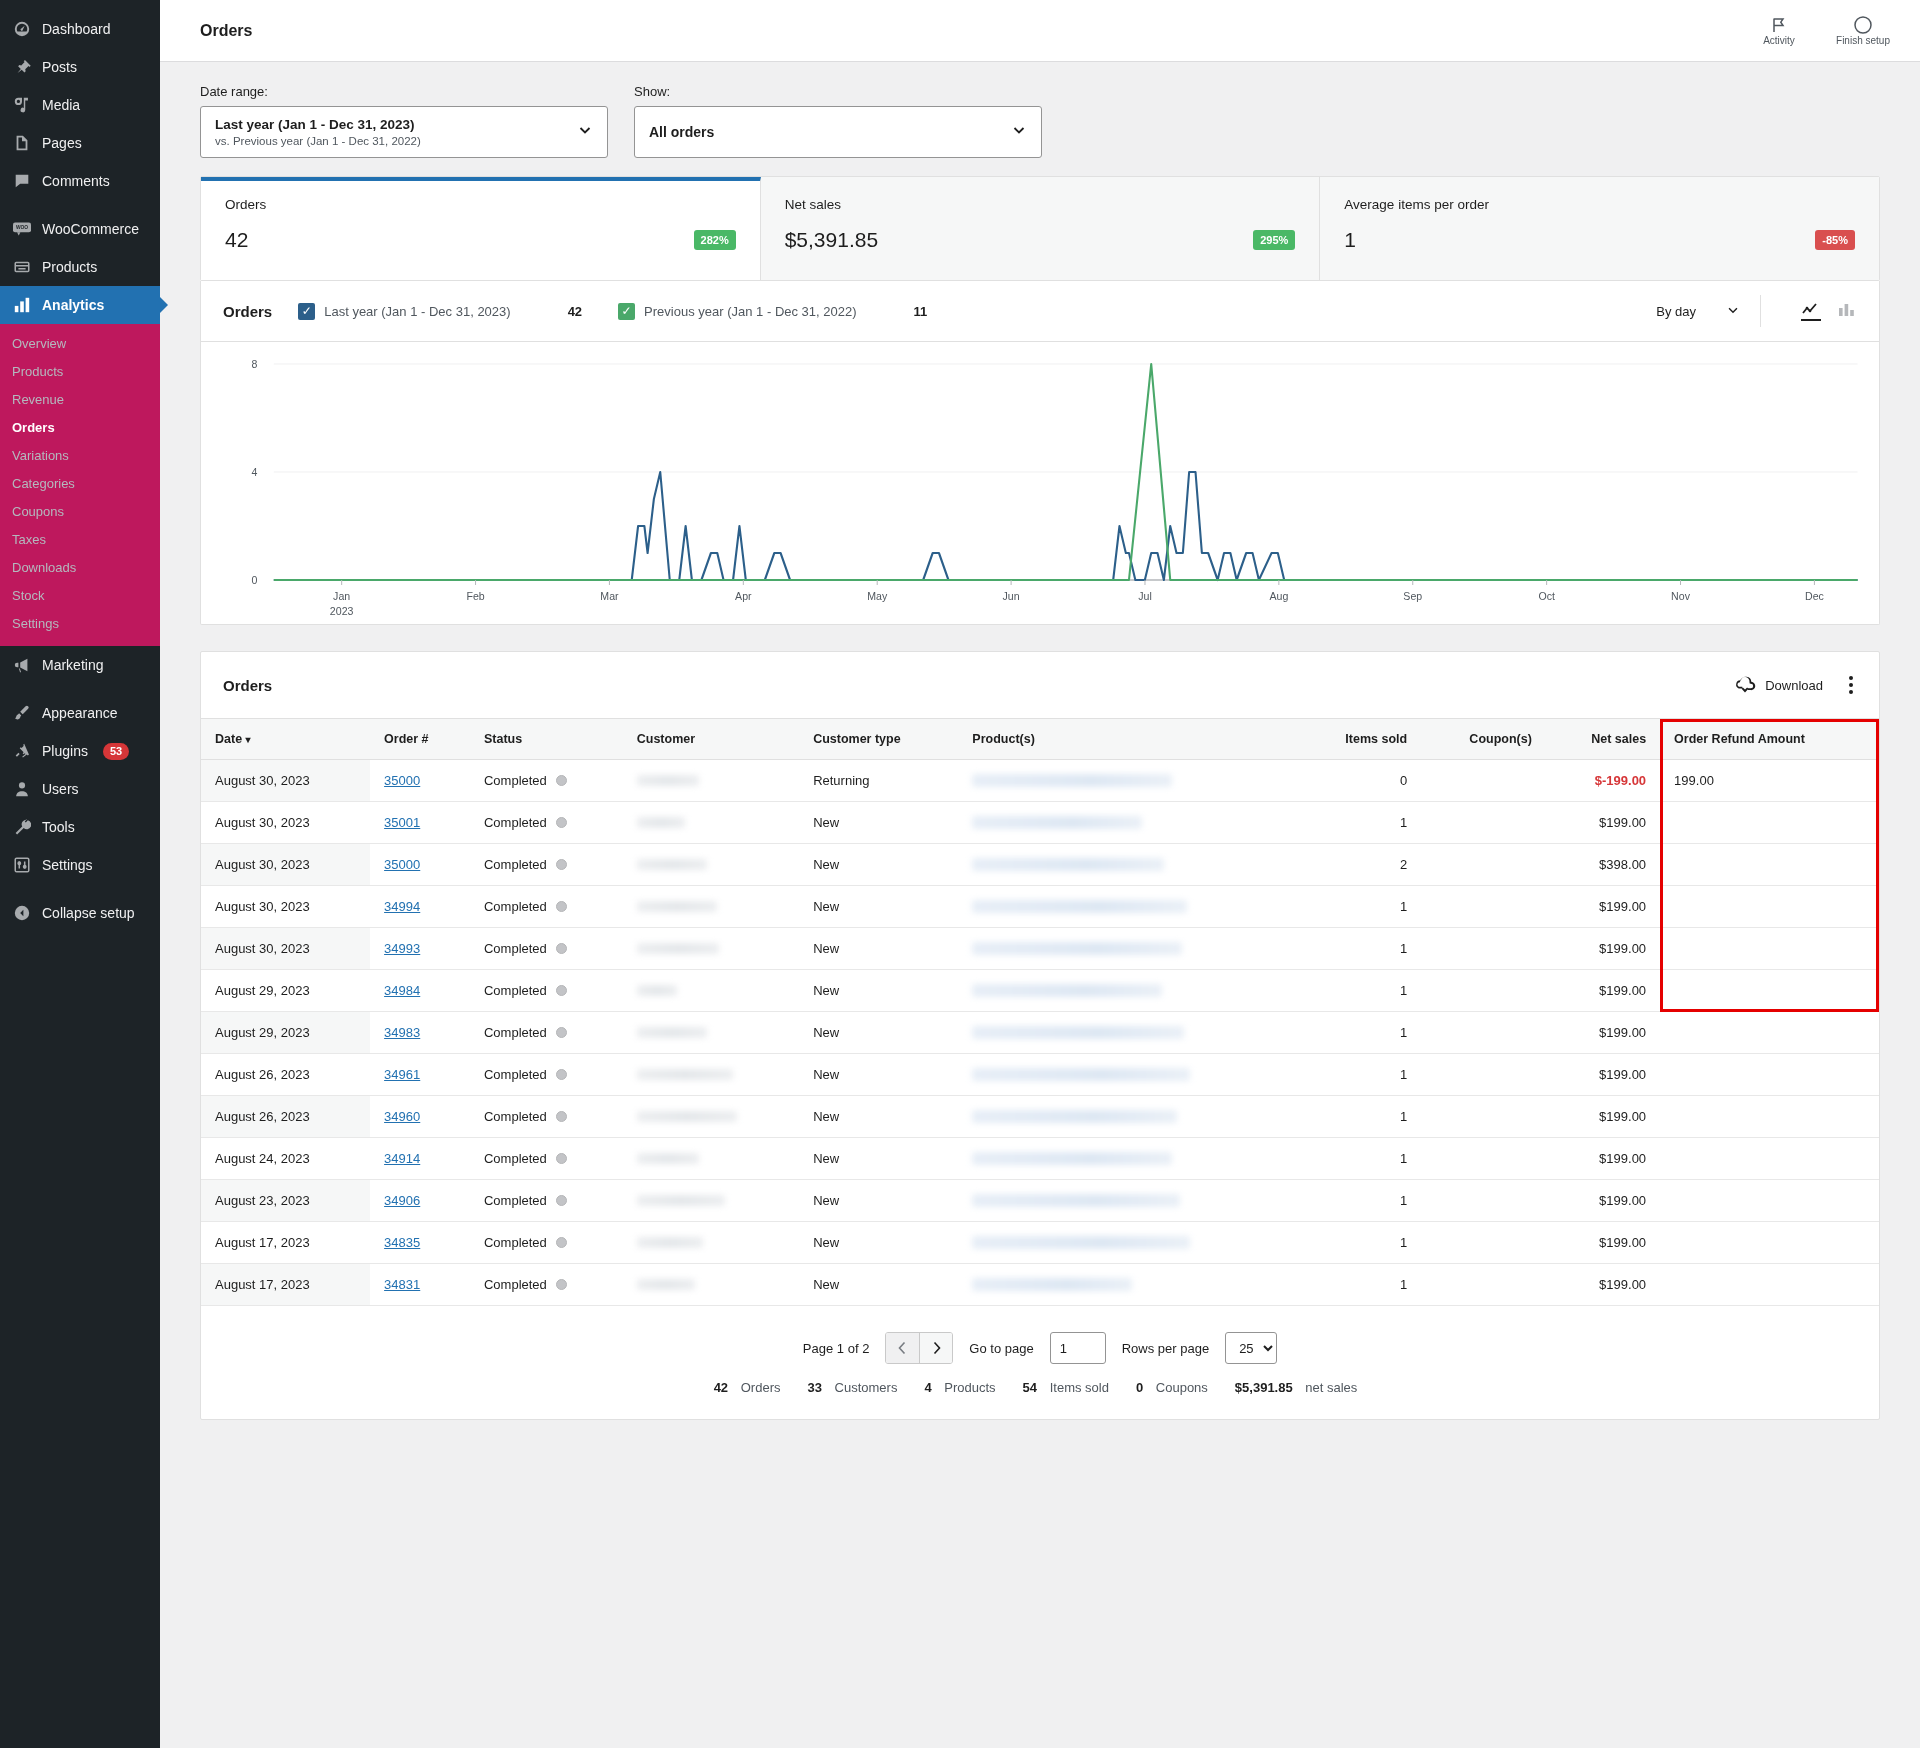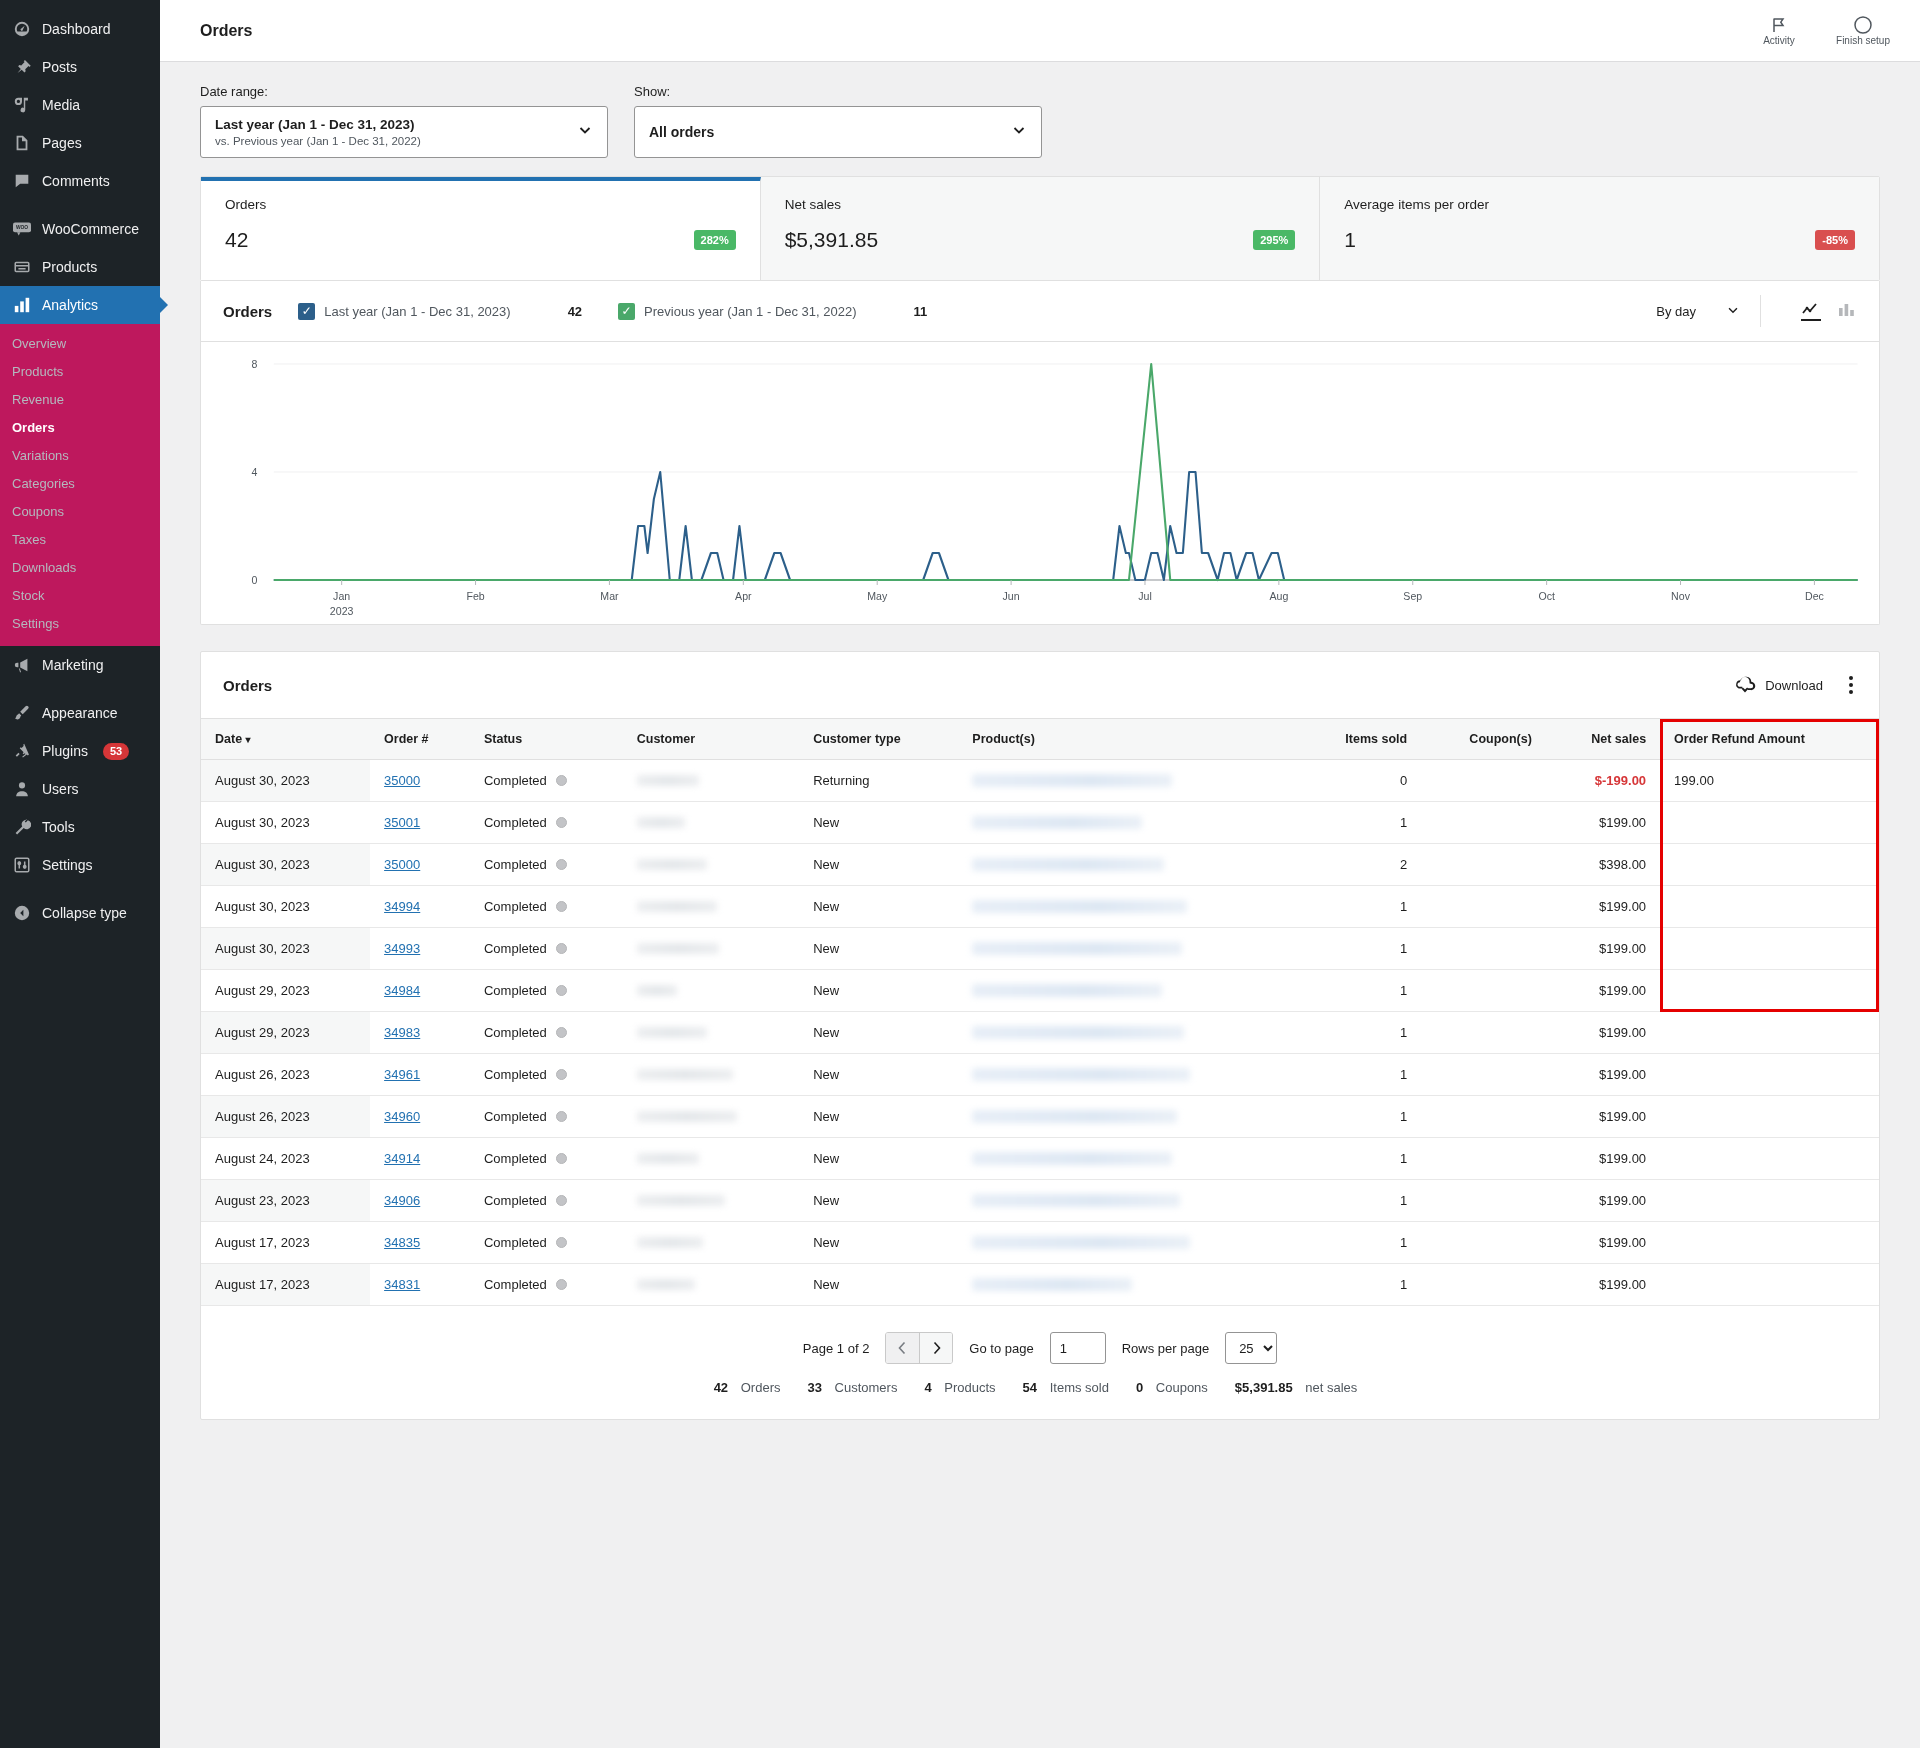--- a/index.html
+++ b/index.html
@@ -31,21 +31,21 @@
     line-height: 18px;
     position: relative;
   }
   .menu-item .ico {
     width: 20px; height: 20px; flex: 0 0 20px;
     display: flex; align-items: center; justify-content: center;
     color: #a7aaad;
   }
   .menu-item svg { display: block; }
   .menu-item.active {
-    background: #2271b1; color: #fff; font-weight: 400;
+    background: #2271b1; color: #fff; font-weight: 700;
   }
   .menu-item.active .ico { color: #fff; }
   .menu-item.active::after {
     content: ""; position: absolute; right: -8px; top: 50%;
     transform: translateY(-50%);
     border-top: 8px solid transparent;
     border-bottom: 8px solid transparent;
     border-left: 8px solid #2271b1;
   }
   .menu-spacer { height: 10px; }
@@ -414,21 +414,21 @@
       </div>
     <div class="menu-spacer"></div>
     <div class="menu-group" id="sb-collapse">
         <div class="menu-item ">
     <span class="ico">
             <svg width="18" height="18" viewBox="0 0 20 20" fill="currentColor">
               <circle cx="10" cy="10" r="8"></circle>
               <path d="M11.5 6.5L8 10l3.5 3.5z" fill="#1d2327"></path>
             </svg>
           </span>
-    <span>Collapse type</span>
+    <span>Collapse setup</span>
   </div>
       </div>
   </nav>
 
   <div class="main">
 
     <header class="topbar">
       <h1>Orders</h1>
       <div class="topbar-actions">
         <div class="topbar-action">

